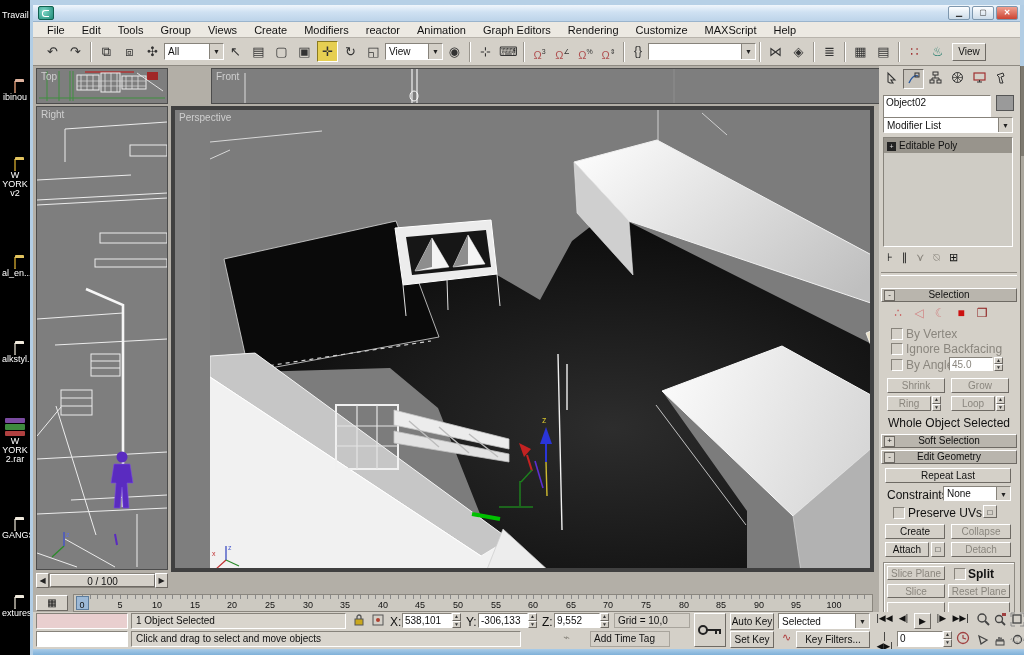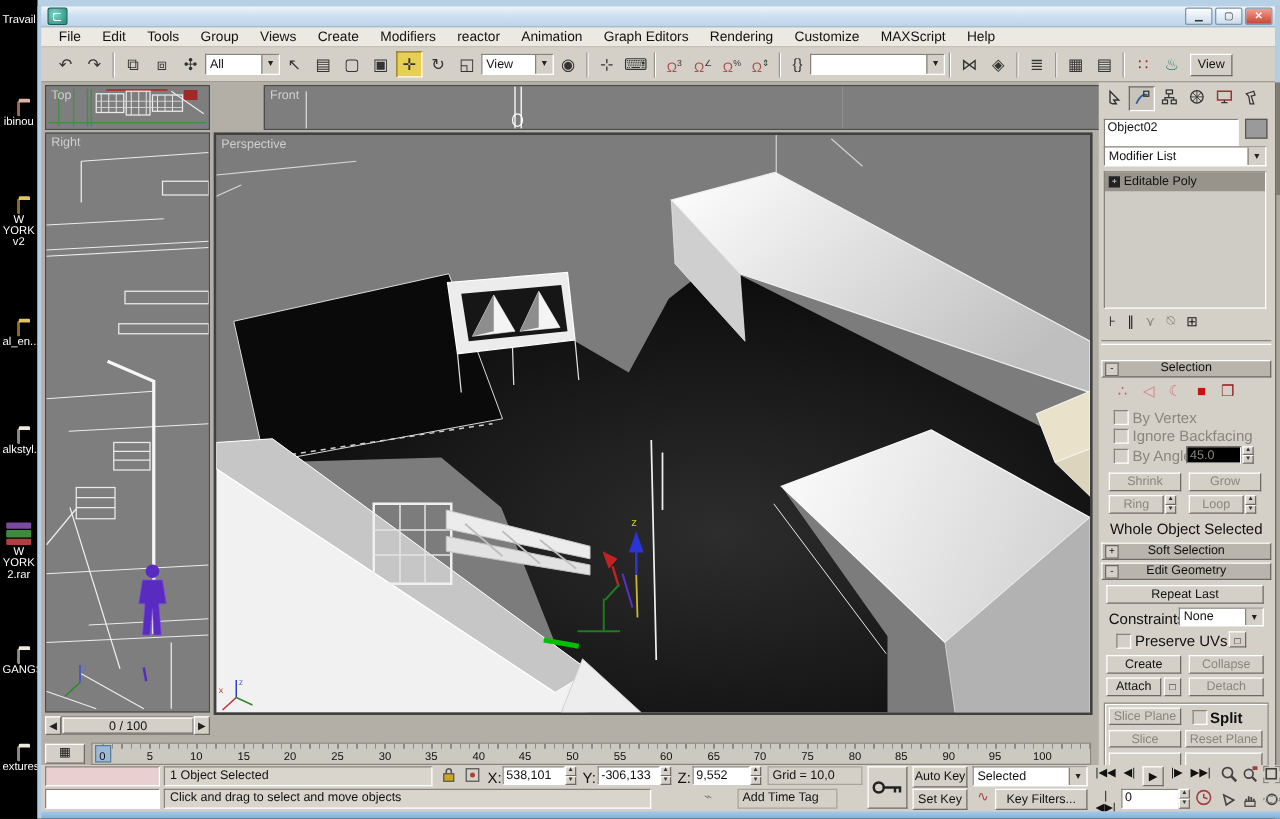--- a/index.html
+++ b/index.html
@@ -37,21 +37,21 @@
   .up{background:#d4d0c8;border:1px solid;border-color:#fff #6e6a64 #6e6a64 #fff;box-sizing:border-box;}
   .dn{border:1px solid;border-color:#6e6a64 #fff #fff #6e6a64;box-sizing:border-box;}
   .sunk{background:#fff;border:1px solid;border-color:#87837b #fff #fff #87837b;box-sizing:border-box;}
   .dis{color:#8a867e !important;}
   .magnet{font-size:11px;position:relative;color:#b05050;}
   .magnet sup{font-size:7px;color:#333;}
   
   .work{position:absolute;left:0;top:61px;width:994px;height:546px;background:#b3afa7;}
   .vp{position:absolute;background:#7e7e7e;border:1px solid #4c4c4c;box-sizing:border-box;overflow:hidden;}
   .vp-label{position:absolute;left:4px;top:2px;color:#cfcfcf;font-size:10px;z-index:5;}
-  .vp.active{border:2px solid #404040;}
+  .vp.active{border:4px solid #404040;padding-left:35px;}
   
   .scrollw{position:absolute;display:flex;height:15px;}
   .scrollw .sb{width:13px;height:15px;font-size:8px;line-height:13px;text-align:center;color:#222;}
   .scrollw .track{flex:1;height:15px;background:#3b82f6;border:1px solid #87837b;border-right:none;
      text-align:center;font-size:10px;line-height:13px;box-sizing:border-box;}
   
   .cpanel{position:absolute;left:846px;top:0;width:148px;height:546px;background:#d4d0c8;}
   .ctab{position:absolute;top:3px;width:21px;height:20px;text-align:center;padding-top:2px;box-sizing:border-box;}
   .roll{position:absolute;left:2px;width:136px;height:14px;background:#b9b5ad;border:1px solid;
     border-color:#fff #6e6a64 #6e6a64 #fff;font-size:10px;text-align:center;line-height:12px;box-sizing:border-box;}
@@ -391,21 +391,21 @@
           <span class="subicon" style="color:#d08080;">☾</span>
           <span class="subicon" style="color:#cc1111;">■</span>
           <span class="subicon" style="color:#8a1515;">❒</span>
         </div>
         <span class="chk" style="left:12px;top:262px;"></span>
         <span class="lbl dis" style="left:27px;top:261px;">By Vertex</span>
         <span class="chk" style="left:12px;top:277px;"></span>
         <span class="lbl dis" style="left:27px;top:276px;text-align:right;">Ignore Backfacing</span>
         <span class="chk" style="left:12px;top:293px;"></span>
         <span class="lbl dis" style="left:27px;top:292px;">By Angle:</span>
-        <div class="fld dis" style="left:70px;top:291px;width:44px;height:14px;background:#000000;"><span>45.0</span></div>
+        <div class="fld dis" style="left:70px;top:291px;width:44px;height:14px;background:#ffffff;"><span>45.0</span></div>
         <div class="spin" style="left:115px;top:291px;height:14px;">
             <i>▲</i>
             <i>▼</i>
           </div>
         <div class="cbtn up dis" style="left:8px;top:312px;width:58px;"><span>Shrink</span></div>
         <div class="cbtn up dis" style="left:72px;top:312px;width:58px;"><span>Grow</span></div>
         <div class="cbtn up dis" style="left:8px;top:330px;width:44px;"><span>Ring</span></div>
         <div class="spin" style="left:53px;top:330px;height:15px;">
             <i>▲</i>
             <i>▼</i>

